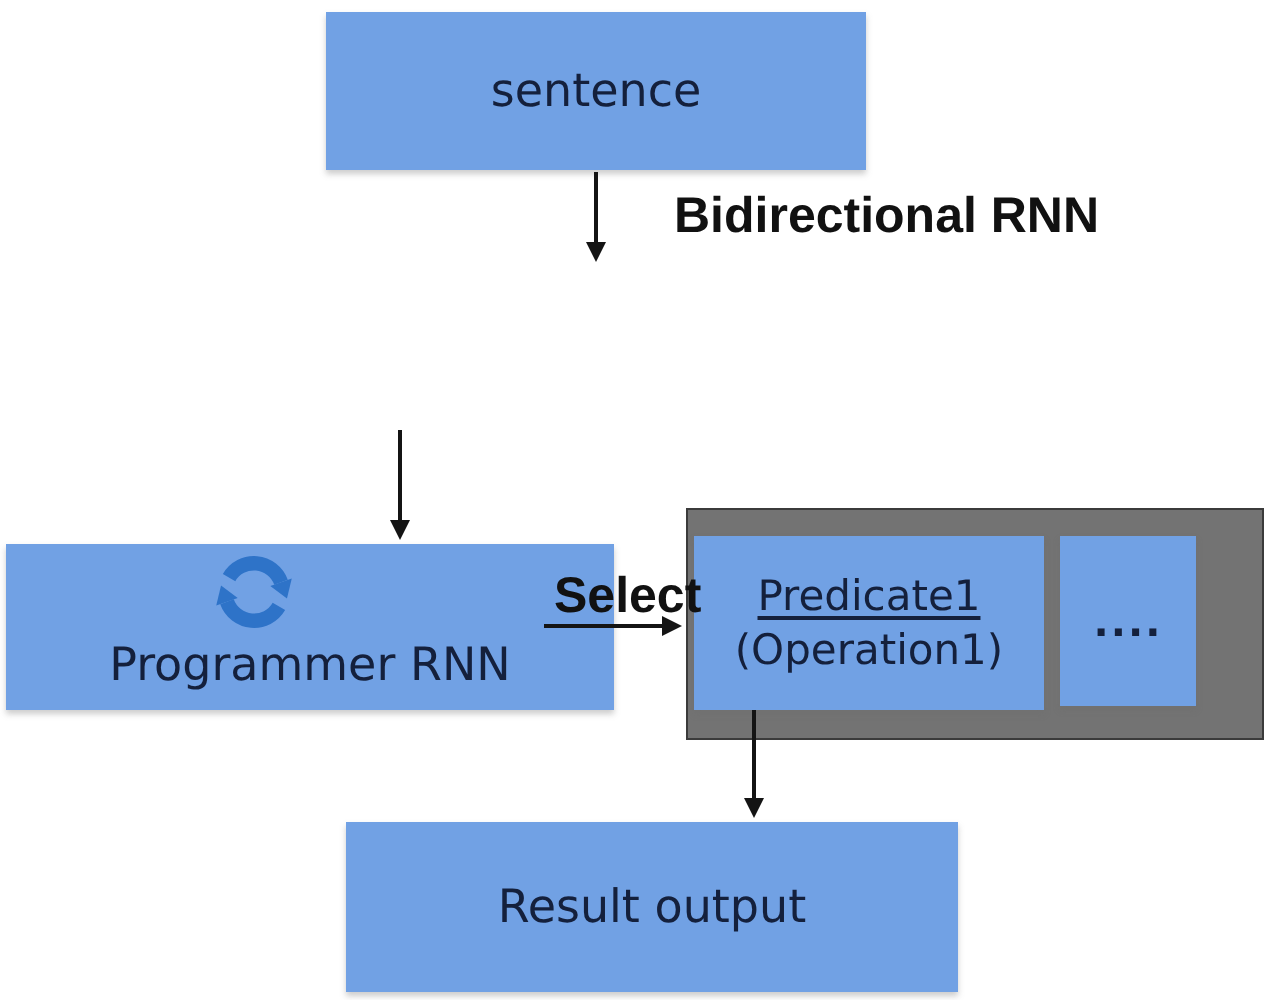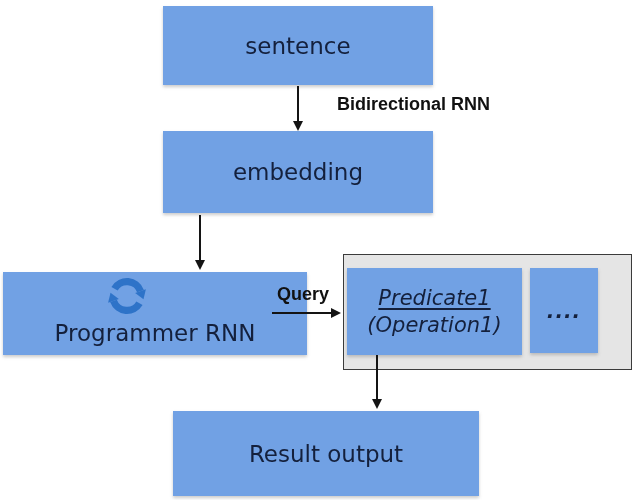--- a/index.html
+++ b/index.html
@@ -13,31 +13,31 @@
     font-size:23px; box-shadow:0 2px 3px rgba(110,110,110,0.35); box-sizing:border-box;
   }
   #box-sentence   { left:163px; top:6px;   width:270px; height:79px; }
   #box-embedding  { left:163px; top:131px; width:270px; height:82px; }
   #box-programmer { left:3px;   top:272px; width:304px; height:83px;
                     align-items:flex-end; padding-bottom:9px; }
   #box-result     { left:173px; top:411px; width:306px; height:85px; }
 
   .outline {
     position:absolute; left:343px; top:254px; width:289px; height:116px;
-    border:1.5px solid #3b3b3b; background:#e5e5e5; box-sizing:border-box;font-style:italic;
+    border:1.5px solid #3b3b3b; background:#737373; box-sizing:border-box;
   }
   #box-predicate { left:3px;  top:13px; width:175px; height:87px;
                    flex-direction:column; font-size:21px; line-height:1.25; }
   #box-ellipsis  { left:186px; top:13px; width:68px; height:85px;
                    font-size:20px; font-weight:700; letter-spacing:1px; }
   .u { text-decoration:underline; text-underline-offset:3px; }
 
   .label {
     position:absolute; font-family:"Liberation Sans", sans-serif;
-    font-weight:700; font-size:18px; color:var(--label-text,#111111); white-space:nowrap;
+    font-weight:700; font-size:25px; color:var(--label-text,#111111); white-space:nowrap;
   }
   #label-bidirectional { left:337px; top:94px;  }
   #label-attention     { left:90px;  top:239px; }
   #label-select        { left:277px; top:284px; }
   #label-query         { left:395px; top:378px; }
 
   svg.arrows { position:absolute; left:0; top:0; width:640px; height:500px; pointer-events:none; }
   svg.arrows line    { stroke:var(--arrow,#141414); stroke-width:2; }
   svg.arrows polygon { fill:var(--arrow,#141414); }
 
@@ -47,23 +47,20 @@
 </style>
 </head>
 <body>
 
 <div class="stage">
 
   <div class="box" id="box-sentence">
     <span>sentence</span>
   </div>
 
-  <div class="box" id="box-embedding">
-    <span>embedding</span>
-  </div>
 
   <div class="box" id="box-programmer">
     <svg class="loop-icon" viewBox="0 0 48 48">
       <g>
         <path d="M 11 16.5 A 15 15 0 0 1 38.1 18.9"></path>
         <polygon points="43.7,16.9 32.5,20.9 41.2,27.4"></polygon>
       </g>
       <g transform="rotate(180 24 24)">
         <path d="M 11 16.5 A 15 15 0 0 1 38.1 18.9"></path>
         <polygon points="43.7,16.9 32.5,20.9 41.2,27.4"></polygon>
@@ -99,15 +96,15 @@
       <line x1="272" y1="313" x2="332" y2="313"></line>
       <polygon points="331,308 331,318 341,313"></polygon>
     </g>
     <g>
       <line x1="377" y1="355" x2="377" y2="400"></line>
       <polygon points="372,399 382,399 377,409"></polygon>
     </g>
   </svg>
 
   <div class="label" id="label-bidirectional">Bidirectional RNN</div>
-  <div class="label" id="label-select">Query</div>
+  <div class="label" id="label-select">Select</div>
 
 </div>
 
 </body></html>

